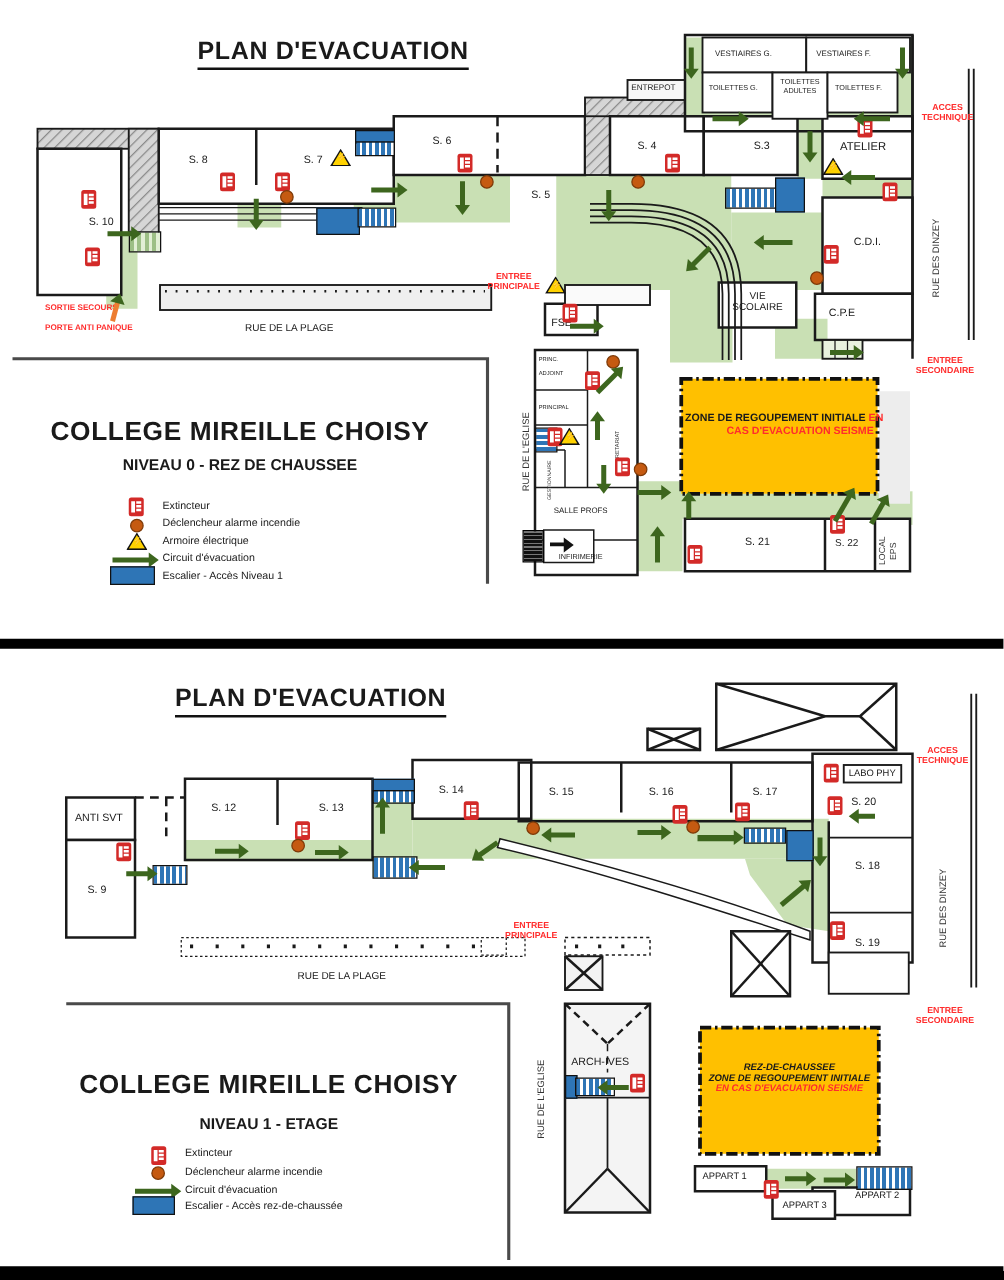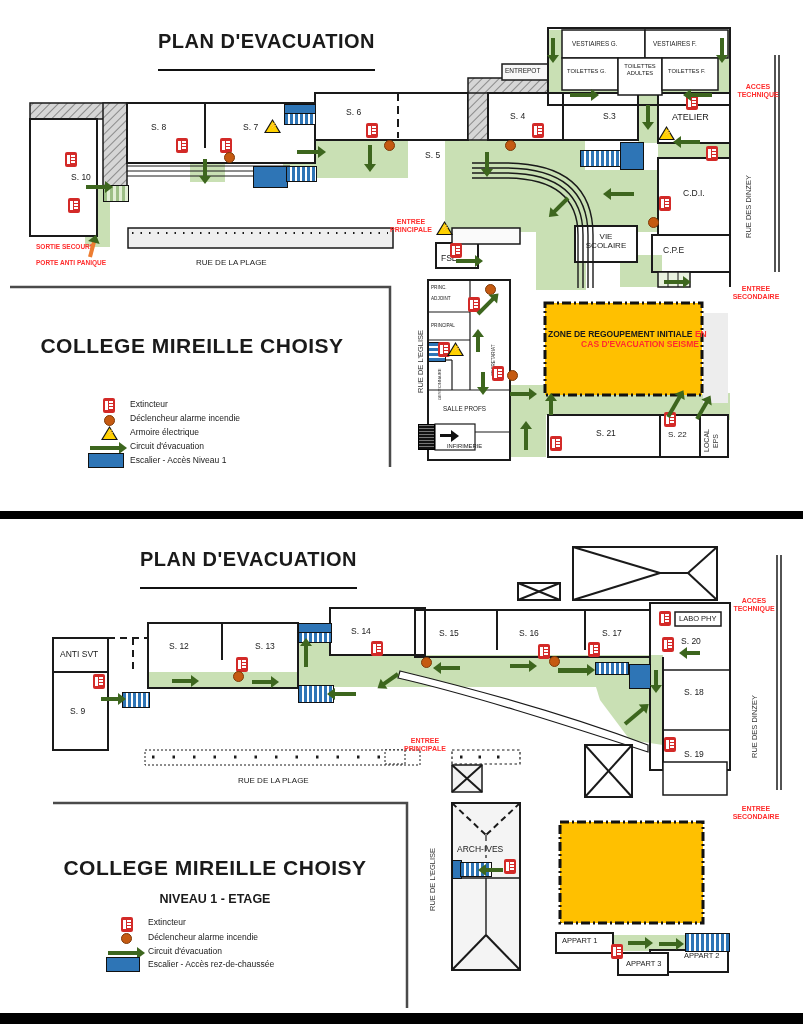--- a/index.html
+++ b/index.html
@@ -2,21 +2,21 @@
 <html><head>
 <meta charset="utf-8">
 <style>
   html,body{margin:0;padding:0;background:#fff;}
   #page{position:relative;width:803px;height:1024px;background:#fff;overflow:hidden;font-family:"Liberation Sans",sans-serif;}
   svg{position:absolute;left:0;top:0;}
   .L{position:absolute;white-space:nowrap;color:#1a1a1a;font-family:"Liberation Sans",sans-serif;line-height:1.15;}
   .red{color:#ff2d2d;font-weight:bold;}
   .ctr{text-align:center;}
   .vt{transform:rotate(-90deg);transform-origin:0 0;color:#333;}
-  .title{font-size:20px;font-weight:bold;border-bottom:2.5px solid #111;padding-bottom:16px;letter-spacing:.5px;}
+  .title{font-size:20px;font-weight:bold;border-bottom:2.5px solid #111;padding-bottom:1px;letter-spacing:.5px;}
   .school{font-size:21px;font-weight:bold;letter-spacing:.5px;}
   .level{font-size:12.5px;font-weight:bold;}
   .rm{font-size:8.5px;}
   .sm{font-size:6.3px;}
   .xs{font-size:4.6px;}
   .leg{font-size:8.5px;}
   .redl{font-size:7px;}
   
   .ext{position:absolute;width:12px;height:15px;background:#d32a28;border-radius:2px;}
   .ext::before{content:"";position:absolute;left:2px;top:3px;width:3px;height:9px;background:#fff;}
@@ -234,20 +234,21 @@
 <div class="L red redl ctr" style="left:726px;top:285px;width:60px;"><span>ENTREE</span><br><span>SECONDAIRE</span></div>
 <div class="L red" style="left:36px;top:243px;font-size:6.5px;">SORTIE SECOURS</div>
 <div class="L red" style="left:36px;top:259px;font-size:6.5px;">PORTE ANTI PANIQUE</div>
 
 <div class="L zone-txt" style="left:548px;top:330px;width:151px;">
   <span>ZONE DE REGOUPEMENT INITIALE</span> <span style="color:#ff2d2d;">EN</span><br>
   <span style="color:#ff2d2d;">CAS D'EVACUATION SEISME</span>
 </div>
 
 <div class="L school ctr" style="left:12px;top:334px;width:360px;">COLLEGE MIREILLE CHOISY</div>
+<div class="L level ctr" style="left:12px;top:365px;width:360px;">NIVEAU 0 - REZ DE CHAUSSEE</div>
 <div class="L leg" style="left:130px;top:400px;">Extincteur</div>
 <div class="L leg" style="left:130px;top:414px;">Déclencheur alarme incendie</div>
 <div class="L leg" style="left:130px;top:428px;">Armoire électrique</div>
 <div class="L leg" style="left:130px;top:442px;">Circuit d'évacuation</div>
 <div class="L leg" style="left:130px;top:456px;">Escalier - Accès Niveau 1</div>
 
 <div class="ext" style="left:103px;top:398px;"></div>
 <div class="alarm" style="left:104px;top:415px;"></div>
 <div class="tri" style="left:101px;top:426px;"></div>
 <div class="arr" style="left:90px;top:446px;width:30px;"></div>
@@ -338,20 +339,25 @@
 <div class="L" style="left:626px;top:960px;font-size:7.5px;">APPART 3</div>
 
 <div class="L" style="left:238px;top:776px;font-size:8px;">RUE DE LA PLAGE</div>
 <div class="L vt" style="left:429px;top:911px;font-size:7.5px;">RUE DE L'EGLISE</div>
 <div class="L vt" style="left:751px;top:758px;font-size:7.5px;">RUE DES DINZEY</div>
 
 <div class="L red redl ctr" style="left:724px;top:597px;width:60px;"><span>ACCES</span><br><span>TECHNIQUE</span></div>
 <div class="L red redl ctr" style="left:399px;top:737px;width:52px;"><span>ENTREE</span><br><span>PRINCIPALE</span></div>
 <div class="L red redl ctr" style="left:726px;top:805px;width:60px;"><span>ENTREE</span><br><span>SECONDAIRE</span></div>
 
+<div class="L zone2-txt" style="left:563px;top:850px;width:137px;">
+  <span>REZ-DE-CHAUSSEE</span><br>
+  <span>ZONE DE REGOUPEMENT INITIALE</span><br>
+  <span style="color:#ff2d2d;">EN CAS D'EVACUATION SEISME</span>
+</div>
 
 <div class="L school ctr" style="left:60px;top:856px;width:310px;">COLLEGE MIREILLE CHOISY</div>
 <div class="L level ctr" style="left:60px;top:892px;width:310px;">NIVEAU 1 - ETAGE</div>
 <div class="L leg" style="left:148px;top:918px;">Extincteur</div>
 <div class="L leg" style="left:148px;top:933px;">Déclencheur alarme incendie</div>
 <div class="L leg" style="left:148px;top:947px;">Circuit d'évacuation</div>
 <div class="L leg" style="left:148px;top:960px;">Escalier - Accès rez-de-chaussée</div>
 
 <div class="ext" style="left:121px;top:917px;"></div>
 <div class="alarm" style="left:121px;top:933px;"></div>

